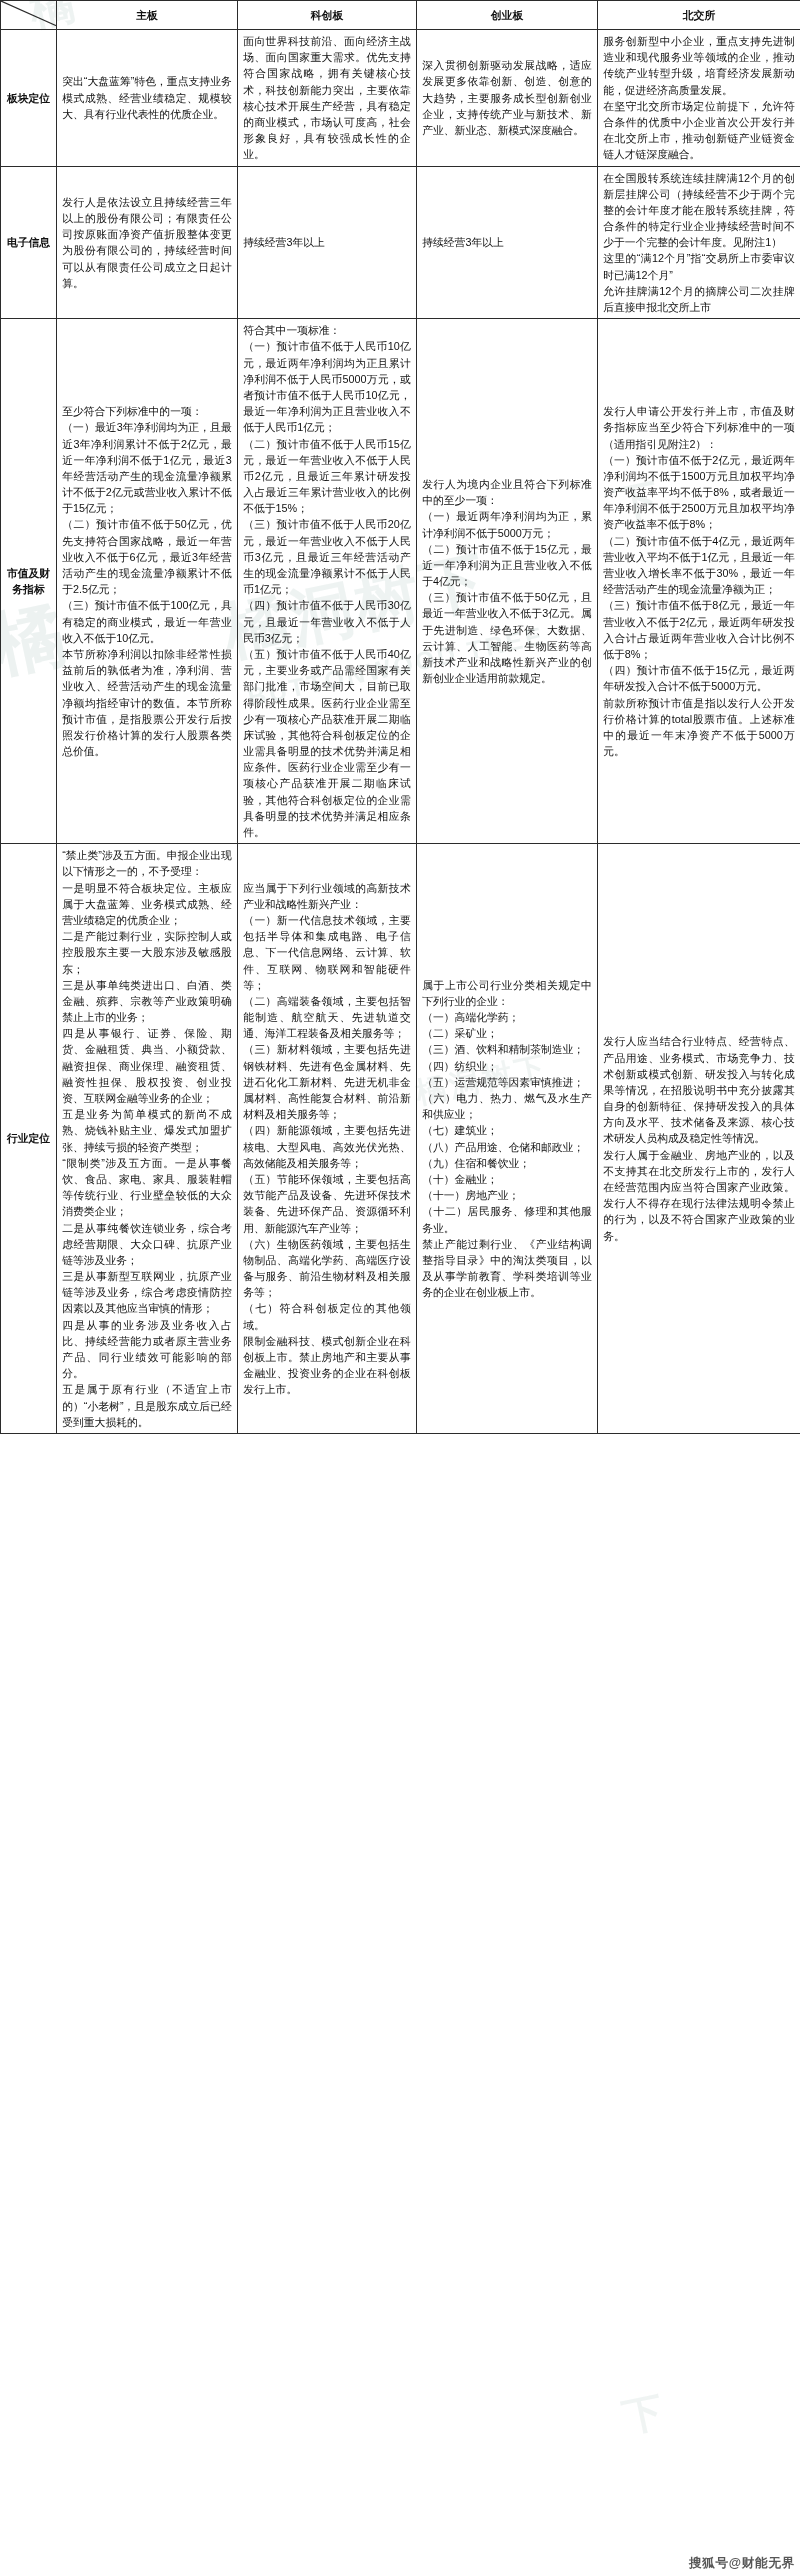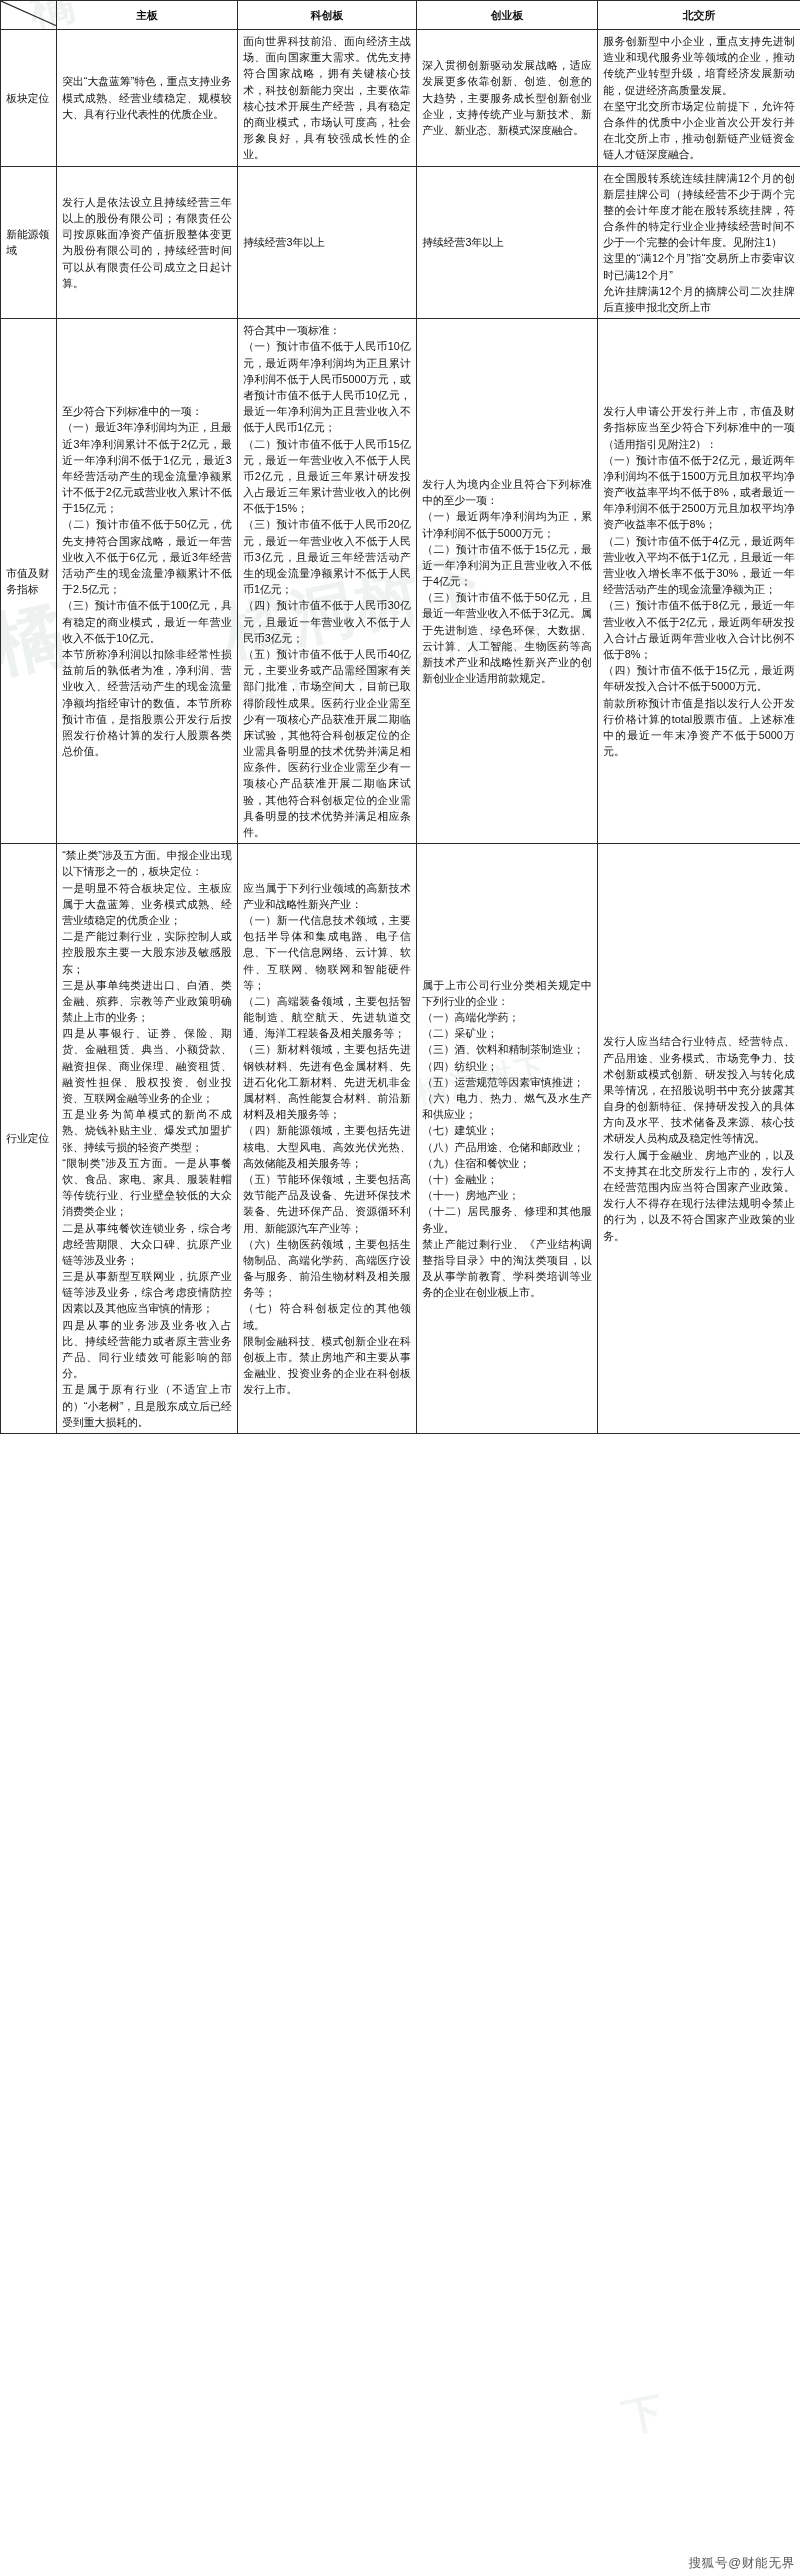--- a/index.html
+++ b/index.html
@@ -112,21 +112,22 @@
     background: #d9d9d9;
     padding: 0;
     position: relative;
   }
   th.corner .slash {
     position: absolute;
     inset: 0;
     display: block;
   }
   td.rowlabel {
-    font-weight: normal;
+    text-align: center;
+    font-weight: bold;
     font-size: 12.6px;
     vertical-align: middle;
     padding: 3px 1.5px;
     letter-spacing: 0px;
   }
   td.cell {
     text-align: justify;
     text-justify: inter-ideograph;
   }
   td.cell p {
@@ -135,21 +136,21 @@
   td.mid { vertical-align: middle; }
 
   .footer {
     position: absolute;
     right: 6px;
     bottom: 4.4px;
     z-index: 20;
     font-size: 12.6px;
     color: #3a3a3a;
     letter-spacing: 0.7px;
-    font-weight: normal;
+    font-weight: bold;
     opacity: .85;
   }
 </style>
 </head>
 <body>
 
 <div id="sheet">
 
   <div class="wm wm-e">橘</div>
   <div class="wm wm-f">下</div>
@@ -185,21 +186,21 @@
         <td class="rowlabel">板块定位</td>
         <td class="cell mid">突出“大盘蓝筹”特色，重点支持业务模式成熟、经营业绩稳定、规模较大、具有行业代表性的优质企业。</td>
         <td class="cell mid">面向世界科技前沿、面向经济主战场、面向国家重大需求。优先支持符合国家战略，拥有关键核心技术，科技创新能力突出，主要依靠核心技术开展生产经营，具有稳定的商业模式，市场认可度高，社会形象良好，具有较强成长性的企业。</td>
         <td class="cell mid">深入贯彻创新驱动发展战略，适应发展更多依靠创新、创造、创意的大趋势，主要服务成长型创新创业企业，支持传统产业与新技术、新产业、新业态、新模式深度融合。</td>
         <td class="cell mid">
             <p>服务创新型中小企业，重点支持先进制造业和现代服务业等领域的企业，推动传统产业转型升级，培育经济发展新动能，促进经济高质量发展。</p>
             <p>在坚守北交所市场定位前提下，允许符合条件的优质中小企业首次公开发行并在北交所上市，推动创新链产业链资金链人才链深度融合。</p>
           </td>
       </tr>
       <tr>
-        <td class="rowlabel">新能源领域</td>
+        <td class="rowlabel">电子信息</td>
         <td class="cell mid">发行人是依法设立且持续经营三年以上的股份有限公司；有限责任公司按原账面净资产值折股整体变更为股份有限公司的，持续经营时间可以从有限责任公司成立之日起计算。</td>
         <td class="cell mid">持续经营3年以上</td>
         <td class="cell mid">持续经营3年以上</td>
         <td class="cell mid">
             <p>在全国股转系统连续挂牌满12个月的创新层挂牌公司（持续经营不少于两个完整的会计年度才能在股转系统挂牌，符合条件的特定行业企业持续经营时间不少于一个完整的会计年度。见附注1）</p>
             <p>这里的“满12个月”指“交易所上市委审议时已满12个月”</p>
             <p>允许挂牌满12个月的摘牌公司二次挂牌后直接申报北交所上市</p>
           </td>
       </tr>
       <tr>
@@ -230,21 +231,21 @@
             <p>（一）预计市值不低于2亿元，最近两年净利润均不低于1500万元且加权平均净资产收益率平均不低于8%，或者最近一年净利润不低于2500万元且加权平均净资产收益率不低于8%；</p>
             <p>（二）预计市值不低于4亿元，最近两年营业收入平均不低于1亿元，且最近一年营业收入增长率不低于30%，最近一年经营活动产生的现金流量净额为正；</p>
             <p>（三）预计市值不低于8亿元，最近一年营业收入不低于2亿元，最近两年研发投入合计占最近两年营业收入合计比例不低于8%；</p>
             <p>（四）预计市值不低于15亿元，最近两年研发投入合计不低于5000万元。</p>
             <p>前款所称预计市值是指以发行人公开发行价格计算的total股票市值。上述标准中的最近一年末净资产不低于5000万元。</p>
           </td>
       </tr>
       <tr>
         <td class="rowlabel">行业定位</td>
         <td class="cell mid">
-            <p>“禁止类”涉及五方面。申报企业出现以下情形之一的，板块定位：</p>
+            <p>“禁止类”涉及五方面。申报企业出现以下情形之一的，不予受理：</p>
             <p>一是明显不符合板块定位。主板应属于大盘蓝筹、业务模式成熟、经营业绩稳定的优质企业；</p>
             <p>二是产能过剩行业，实际控制人或控股股东主要一大股东涉及敏感股东；</p>
             <p>三是从事单纯类进出口、白酒、类金融、殡葬、宗教等产业政策明确禁止上市的业务；</p>
             <p>四是从事银行、证券、保险、期货、金融租赁、典当、小额贷款、融资担保、商业保理、融资租赁、融资性担保、股权投资、创业投资、互联网金融等业务的企业；</p>
             <p>五是业务为简单模式的新尚不成熟、烧钱补贴主业、爆发式加盟扩张、持续亏损的轻资产类型；</p>
             <p></p>
             <p>“限制类”涉及五方面。一是从事餐饮、食品、家电、家具、服装鞋帽等传统行业、行业壁垒较低的大众消费类企业；</p>
             <p>二是从事纯餐饮连锁业务，综合考虑经营期限、大众口碑、抗原产业链等涉及业务；</p>
             <p>三是从事新型互联网业，抗原产业链等涉及业务，综合考虑疫情防控因素以及其他应当审慎的情形；</p>
             <p>四是从事的业务涉及业务收入占比、持续经营能力或者原主营业务产品、同行业绩效可能影响的部分。</p>

